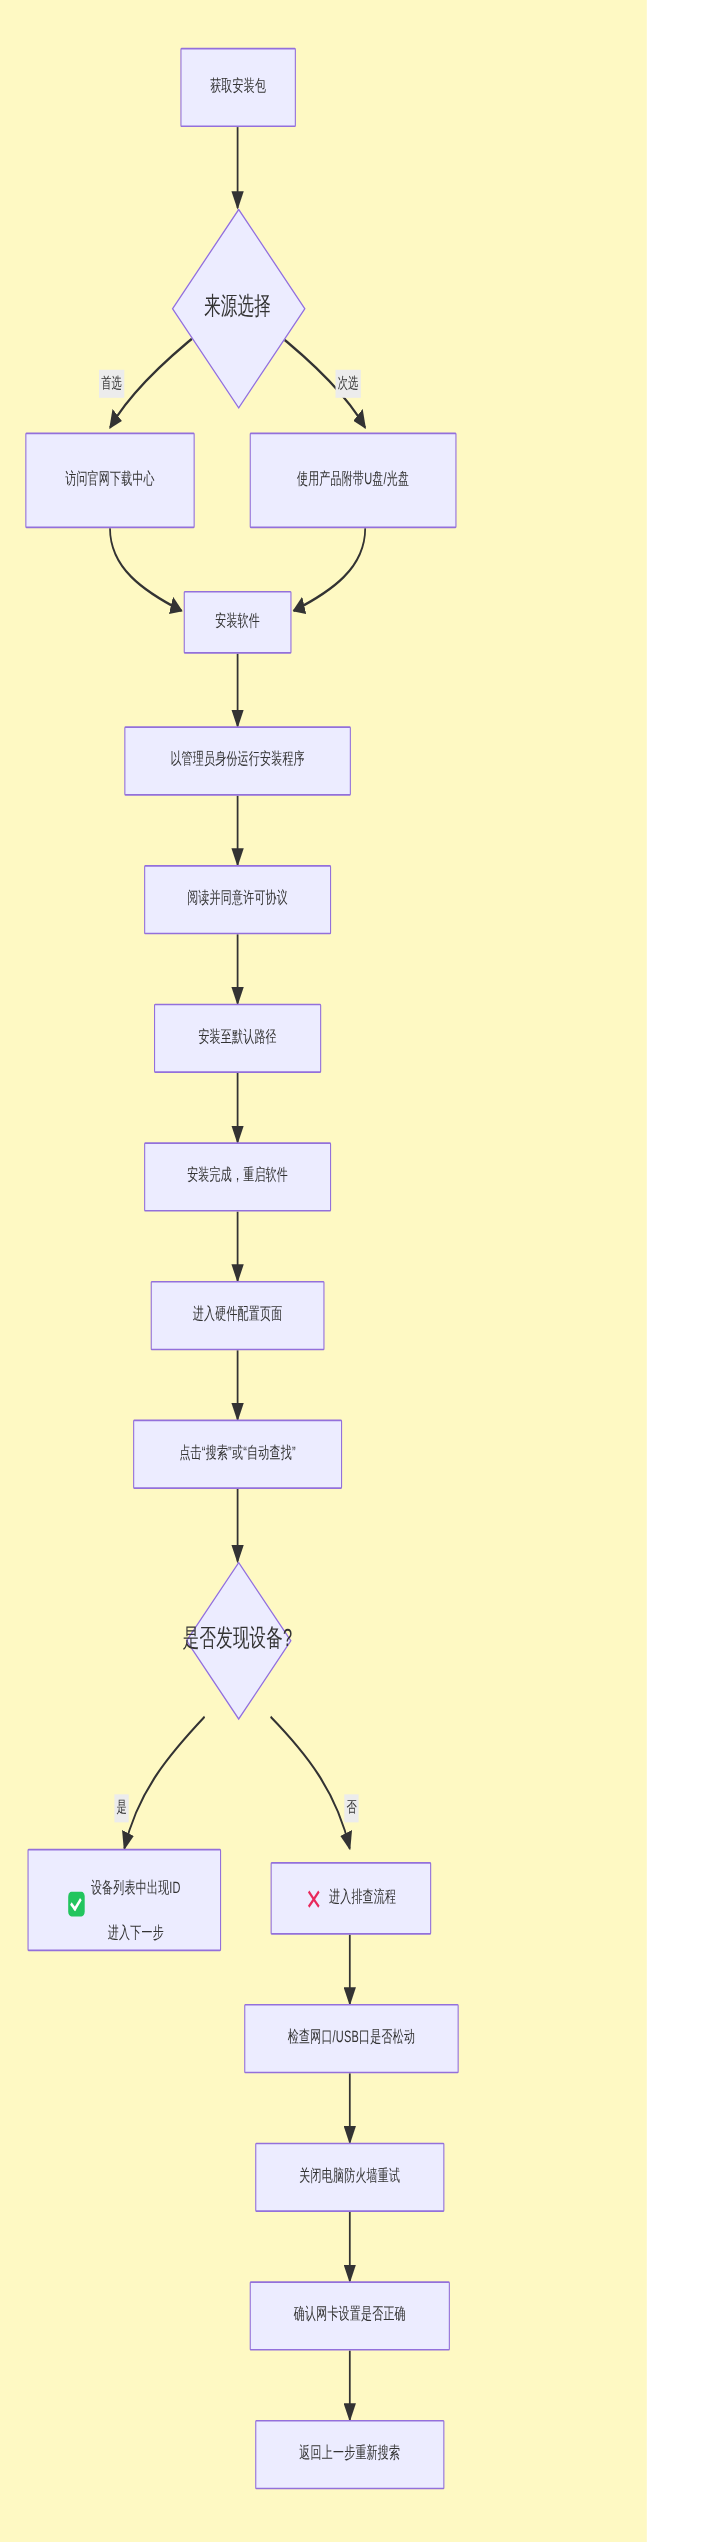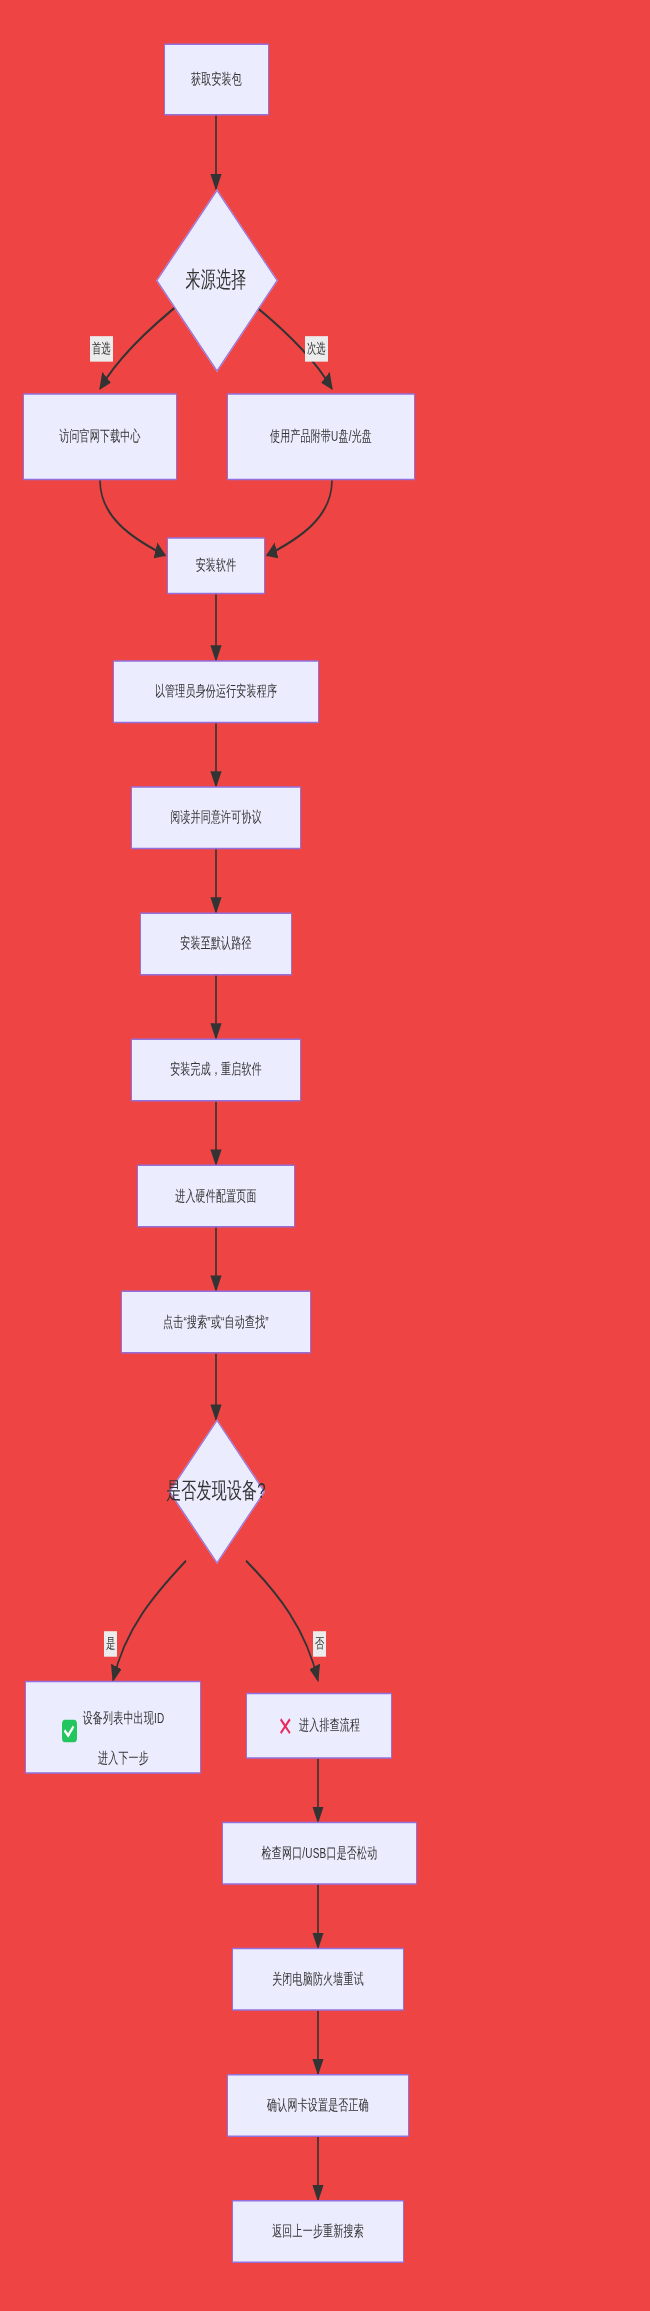--- a/index.html
+++ b/index.html
@@ -6,23 +6,23 @@
     margin: 0;
     padding: 0;
     background: #ffffff;
   }
   body {
     font-family: "Liberation Sans", "DejaVu Sans", sans-serif;
     -webkit-font-smoothing: antialiased;
   }
   #flow-root {
     position: relative;
-    width: 650px;
+    width: 588px;
     height: 2311px;
-    background: #ef4444;
+    background: #fef9c3;
     overflow: hidden;
   }
   #edge-layer {
     position: absolute;
     left: 0;
     top: 0;
     width: 650px;
     height: 2311px;
     pointer-events: none;
   }

